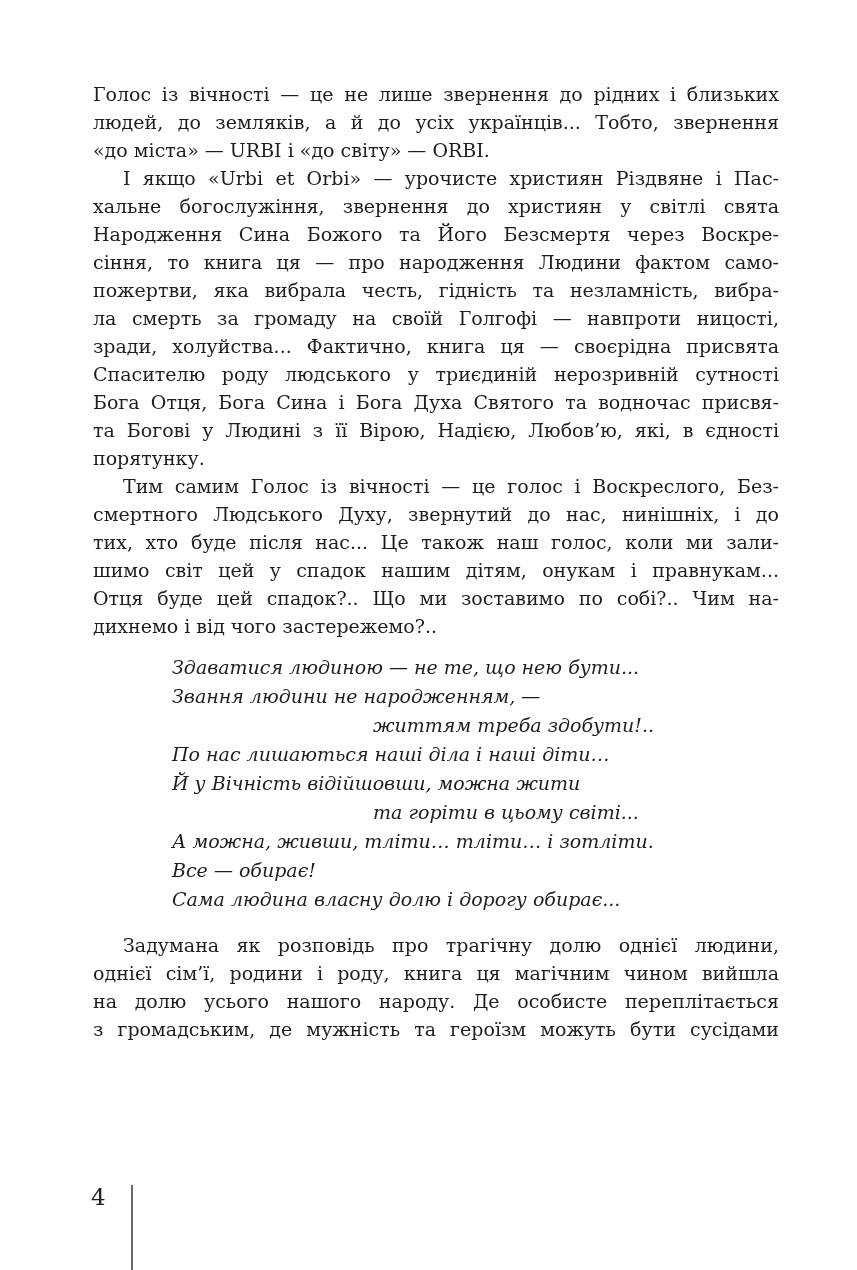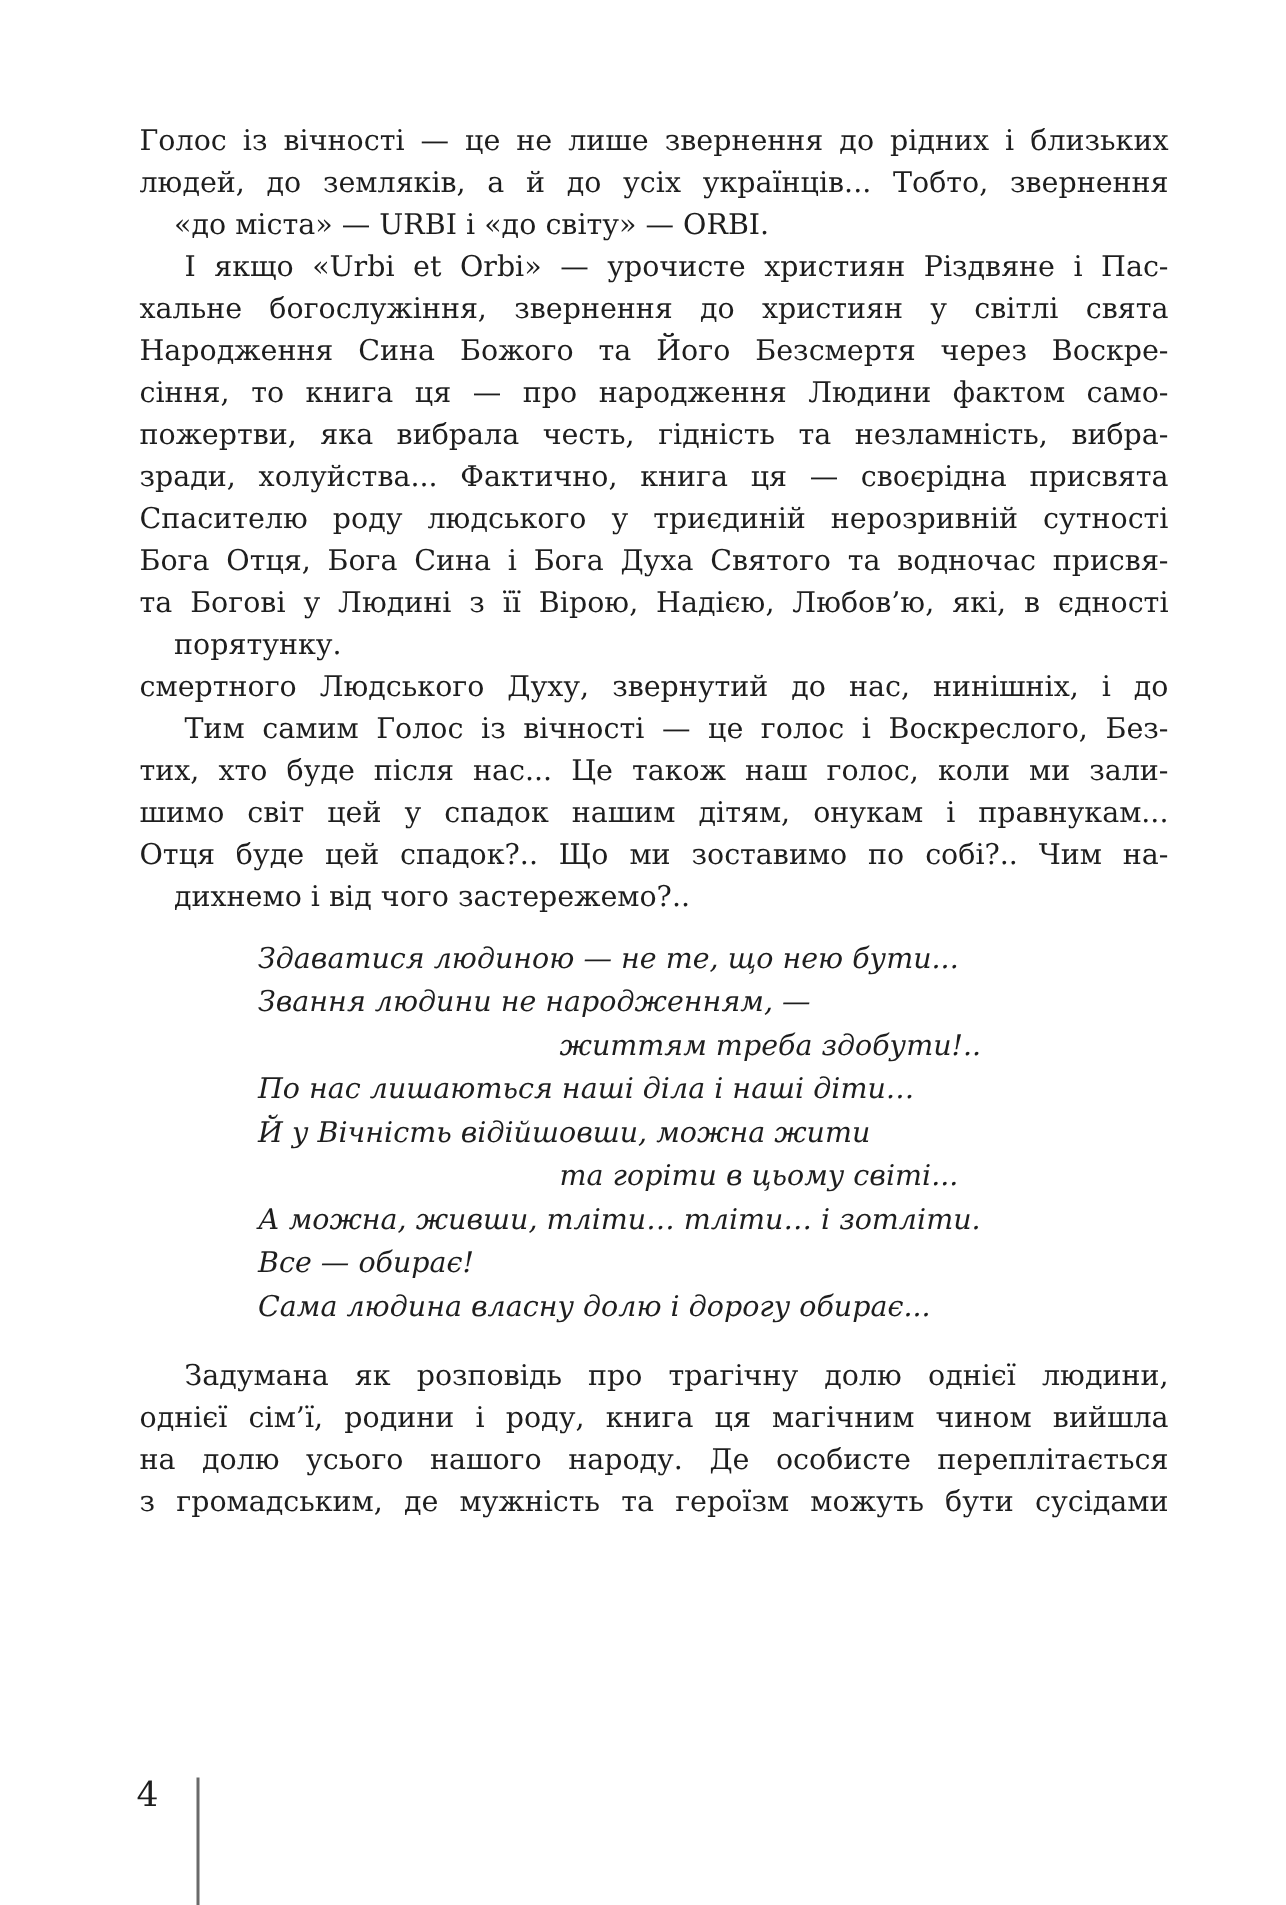--- a/index.html
+++ b/index.html
@@ -29,21 +29,20 @@
     white-space: nowrap;
   }
   .ln.j {
     white-space: normal;
     text-align: justify;
     text-align-last: justify;
   }
   .ln.left {
     text-align: center;
     text-align-last: left;
-    margin-left: 23px;
   }
   .ln.ind { text-indent: 30px; }
   .poem {
     margin: 13px 0 17px 0;
   }
   .poem .ln {
     font-style: italic;
     line-height: 29px;
     padding-left: 79px;
     text-align: left;
@@ -76,30 +75,31 @@
     <span class="ln j">людей, до земляків, а й до усіх українців... Тобто, звернення</span>
     <span class="ln left">«до міста» — URBI і «до світу» — ORBI.</span>
   </p>
 
   <p class="para">
     <span class="ln j ind">І якщо «Urbi et Orbi»  — урочисте християн Різдвяне і Пас-</span>
     <span class="ln j">хальне богослужіння, звернення до християн у світлі свята</span>
     <span class="ln j">Народження Сина Божого та Його Безсмертя через Воскре-</span>
     <span class="ln j">сіння, то книга ця — про народження Людини фактом само-</span>
     <span class="ln j">пожертви, яка вибрала честь, гідність та незламність, вибра-</span>
+    <span class="ln j">ла смерть за громаду на своїй Голгофі  — навпроти ницості,</span>
     <span class="ln j">зради, холуйства... Фактично, книга ця — своєрідна присвята</span>
     <span class="ln j">Спасителю роду людського у триєдиній нерозривній сутності</span>
     <span class="ln j">Бога Отця, Бога Сина і Бога Духа Святого та водночас присвя-</span>
     <span class="ln j">та Богові у Людині з її Вірою, Надією, Любов’ю, які, в єдності</span>
     <span class="ln left">порятунку.</span>
   </p>
 
   <p class="para">
+    <span class="ln j ind">Тим самим Голос із вічності — це голос і Воскреслого, Без-</span>
     <span class="ln j">смертного Людського Духу, звернутий до нас, нинішніх, і до</span>
-    <span class="ln j ind">Тим самим Голос із вічності — це голос і Воскреслого, Без-</span>
     <span class="ln j">тих, хто буде після нас... Це також наш голос, коли ми зали-</span>
     <span class="ln j">шимо світ цей у спадок нашим дітям, онукам і правнукам...</span>
     <span class="ln j">Отця буде цей спадок?.. Що ми зоставимо по собі?.. Чим на-</span>
     <span class="ln left">дихнемо і від чого застережемо?..</span>
   </p>
 
   <div class="poem">
     <span class="ln">Здаватися людиною — не те, що нею бути...</span>
     <span class="ln">Звання людини не народженням, —</span>
     <span class="ln pindent">життям треба здобути!..</span>

